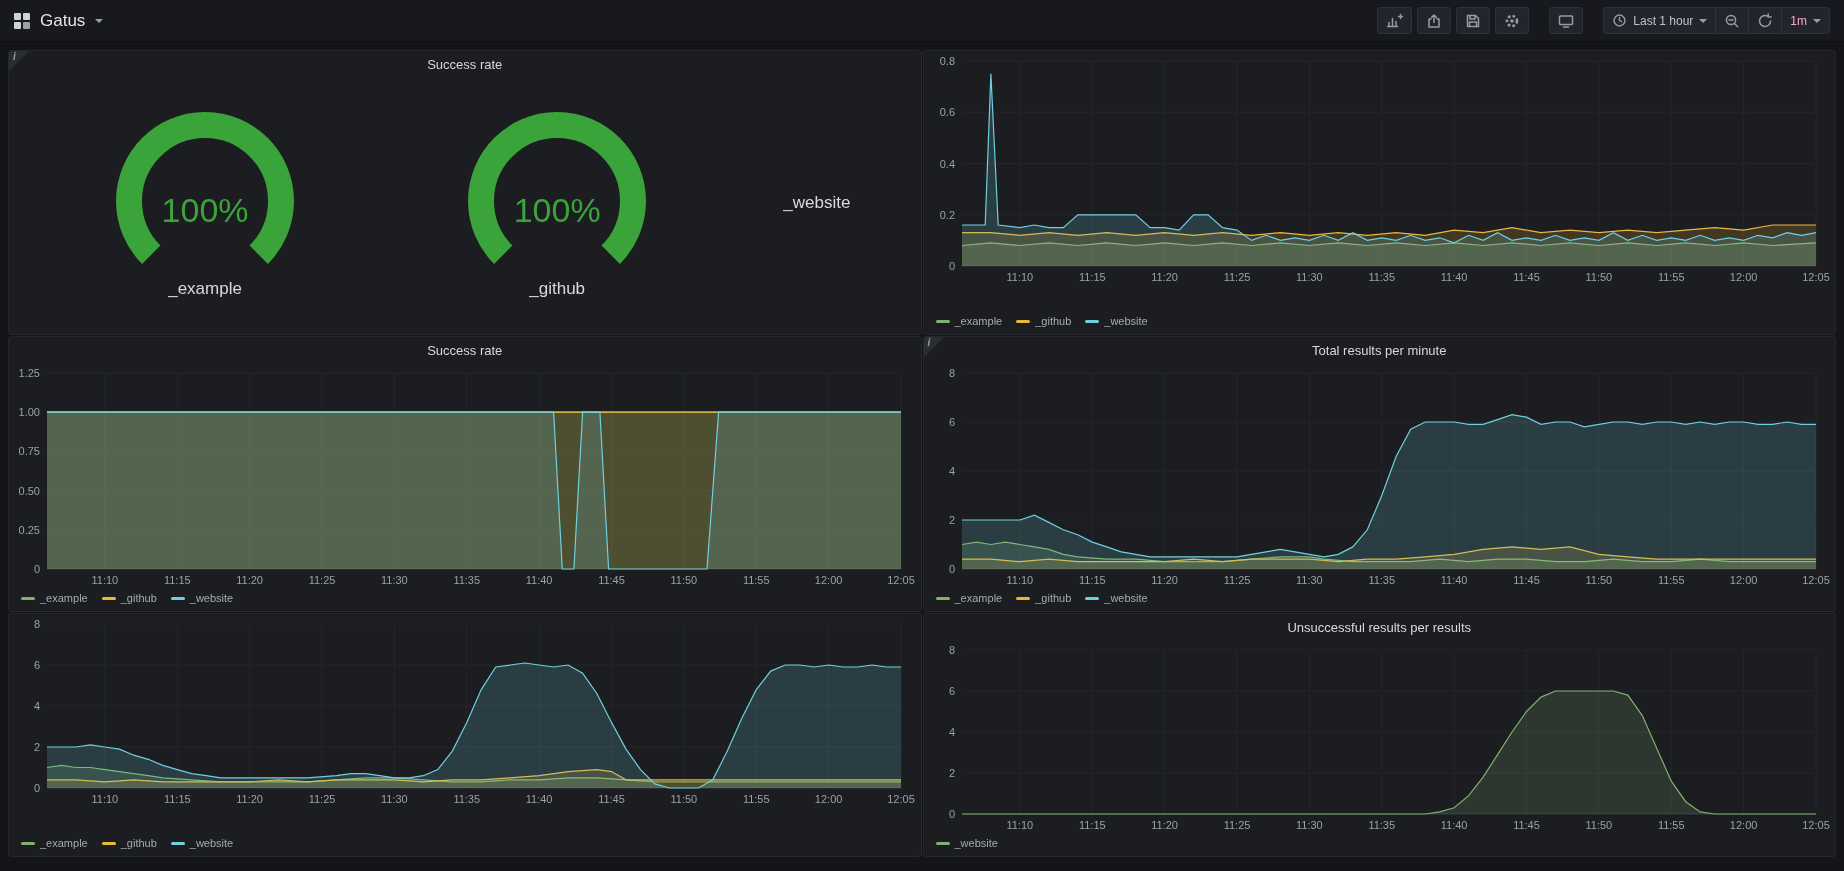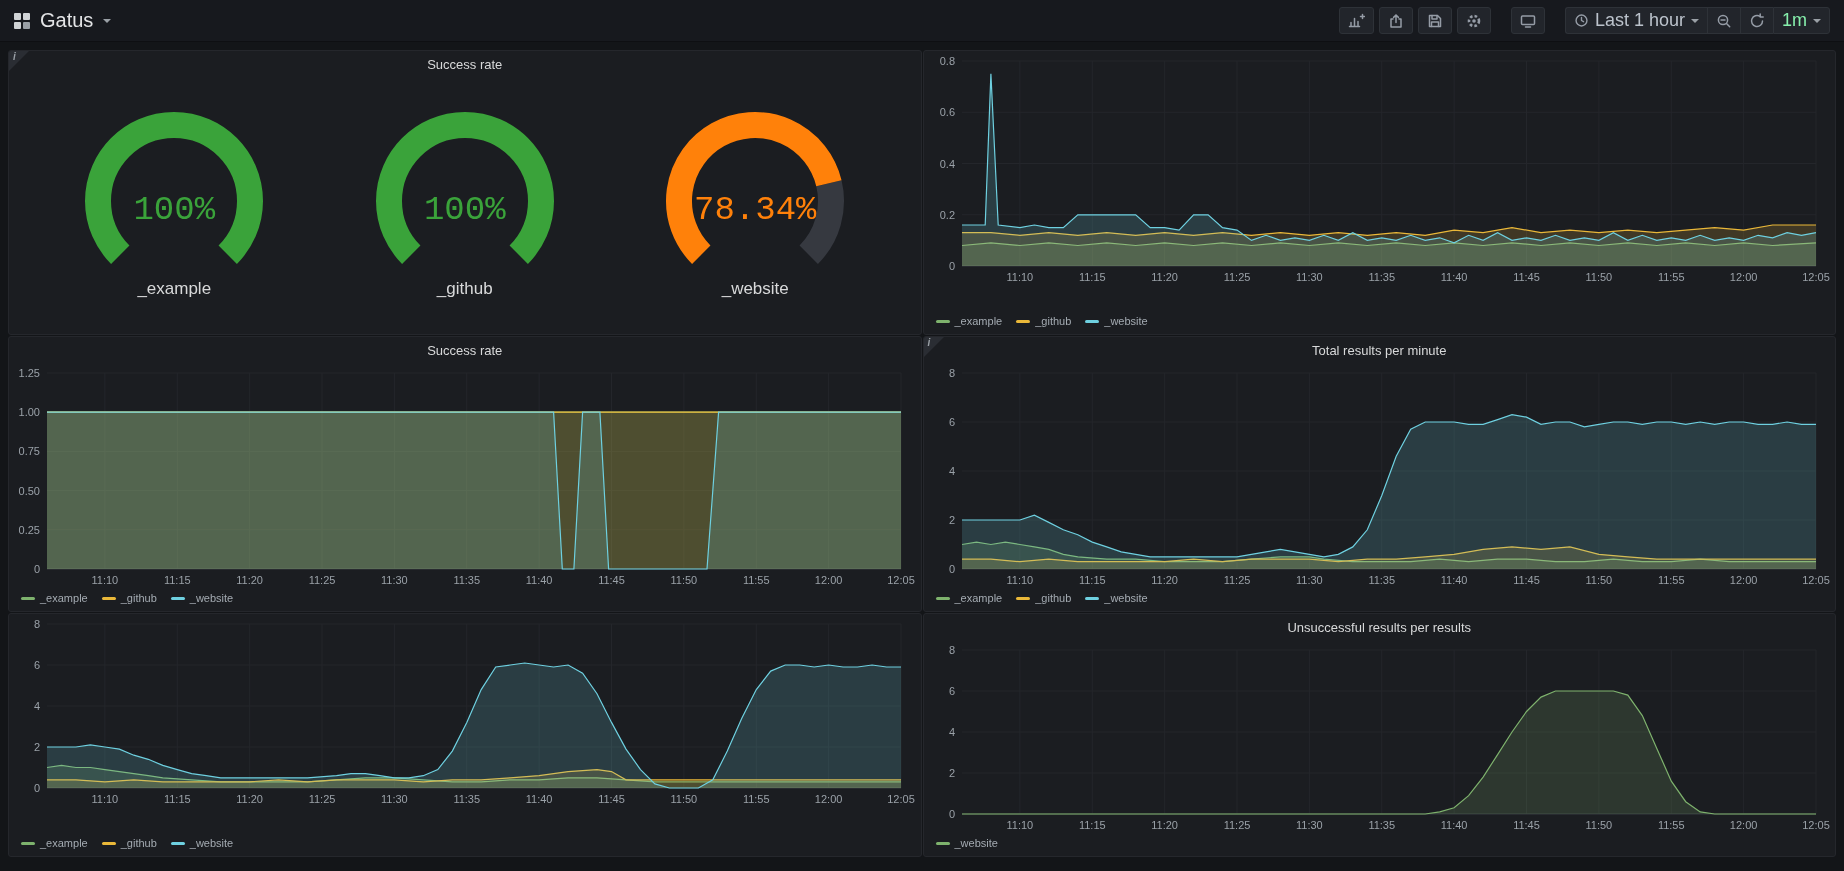--- a/index.html
+++ b/index.html
@@ -6,35 +6,35 @@
   html,body { width:1844px; height:871px; overflow:hidden; background:#131518;
     font-family:"Liberation Sans", sans-serif; color:#d8d9da; }
 
   
   .navbar { height:42px; background:#17191e; border-bottom:1px solid #0e0f12;
     display:flex; align-items:center; justify-content:space-between; padding:0 14px; }
   .nav-left { display:flex; align-items:center; gap:10px; }
   .grid-icon { display:grid; grid-template-columns:7px 7px; grid-template-rows:7px 7px; gap:2px; cursor:pointer; }
   .grid-icon i { background:#d0d3d6; border-radius:1px; }
   .grid-icon i:nth-child(4){ background:#9aa0a6; }
-  .dash-title { font-size:20px; font-weight:500; color:#e3e4e6; cursor:pointer; }
+  .dash-title { font-size:17px; font-weight:500; color:#e3e4e6; cursor:pointer; }
   .caret { width:0; height:0; border-left:4px solid transparent; border-right:4px solid transparent;
     border-top:4px solid #9aa0a6; display:inline-block; }
   .nav-right { display:flex; align-items:center; gap:5px; }
   .nav-btn { background:#22252b; border:1px solid #2e3238; border-radius:3px; height:27px;
     display:flex; align-items:center; justify-content:center; gap:6px; padding:0 8px;
-    color:#979ea8; font-size:18px; font-family:inherit; cursor:pointer; }
+    color:#979ea8; font-size:12px; font-family:inherit; cursor:pointer; }
   .nav-btn svg { display:block; }
   .nav-gap { width:10px; }
   .btn-group { display:flex; }
   .btn-group .nav-btn { border-radius:0; border-right-width:0; }
   .btn-group .nav-btn:first-child { border-radius:3px 0 0 3px; }
   .btn-group .nav-btn:last-child { border-radius:0 3px 3px 0; border-right-width:1px; }
   .time-text { color:#bcc3cc; }
-  .interval-text { color:#86efac; font-weight:500; }
+  .interval-text { color:#f9a8d4; font-weight:500; }
   .icon-stroke { stroke:#959ca6; fill:none; stroke-width:1.5; stroke-linecap:round; stroke-linejoin:round; }
 
   
   .dash { display:grid; grid-template-columns:1fr 1fr; grid-template-rows:285px 276px 244px;
     gap:1px; padding:8px 8px 0 8px; }
   .panel { background:#1b1d21; border:1px solid #25272c; border-radius:3px;
     display:flex; flex-direction:column; position:relative; overflow:hidden; }
   .panel-header { height:26px; display:flex; align-items:center; justify-content:center; flex:none; }
   .panel-title { font-size:13px; font-weight:500; color:#d8d9da; cursor:pointer; }
   .info-corner { position:absolute; top:0; left:0; width:0; height:0;
@@ -50,21 +50,21 @@
   
   .grid-line { stroke:#24262b; stroke-width:1; }
   .axis-line { stroke:#33363c; stroke-width:1; }
   .tick { font-family:"Liberation Sans", sans-serif; font-size:11px; fill:#9aa1a8; }
   .xtick { text-anchor:middle; }
   .ytick { text-anchor:end; }
 
   
   .gauge-row { flex:1; display:flex; align-items:center; justify-content:space-around; padding:0 20px 8px 20px; }
   .gauge { display:flex; flex-direction:column; align-items:center; }
-  .gauge-viz { position:relative; width:252px; height:172px;font-family:Liberation Mono, monospace; }
+  .gauge-viz { position:relative; width:252px; height:172px; }
   .gauge-viz svg { position:absolute; left:0; top:0; }
   .gauge-value { position:absolute; left:0; right:0; top:86px; text-align:center;
     font-size:34px; font-weight:500; }
   .gauge-label { margin-top:2px; font-size:17px; color:#d8d9da; }
 </style>
 </head>
 <body>
 
 <nav class="navbar">
   <div class="nav-left">
@@ -159,27 +159,20 @@
       <div class="gauge">
         <div class="gauge-viz">
           <div class="gauge-value" style="color: rgb(58, 163, 58);">100%</div>
         <svg width="252" height="172" viewBox="0 0 252 172">
               <path d="M 72.26 149.74 A 76 76 0 1 1 179.74 149.74" fill="none" stroke="#3aa33a" stroke-width="26"></path>
             </svg>
           </div>
         <div class="gauge-label">_github</div>
       </div>
       <div class="gauge">
-        <div class="gauge-viz">
-          <div class="gauge-value" style="color: rgb(255, 129, 10);">78.34%</div>
-        <svg width="252" height="172" viewBox="0 0 252 172">
-              <path d="M 199.91 78.28 A 76 76 0 0 1 179.74 149.74" fill="none" stroke="#363940" stroke-width="26"></path>
-              <path d="M 72.26 149.74 A 76 76 0 1 1 199.91 78.28" fill="none" stroke="#ff810a" stroke-width="26"></path>
-            </svg>
-          </div>
         <div class="gauge-label">_website</div>
       </div>
     </div>
   </section>
 
   <section class="panel">
     <div class="chart">
         <svg width="908" height="235">
           <line x1="38" x2="892" y1="215" y2="215" class="grid-line"></line>
           <text x="31" y="219" class="tick ytick">0</text>

